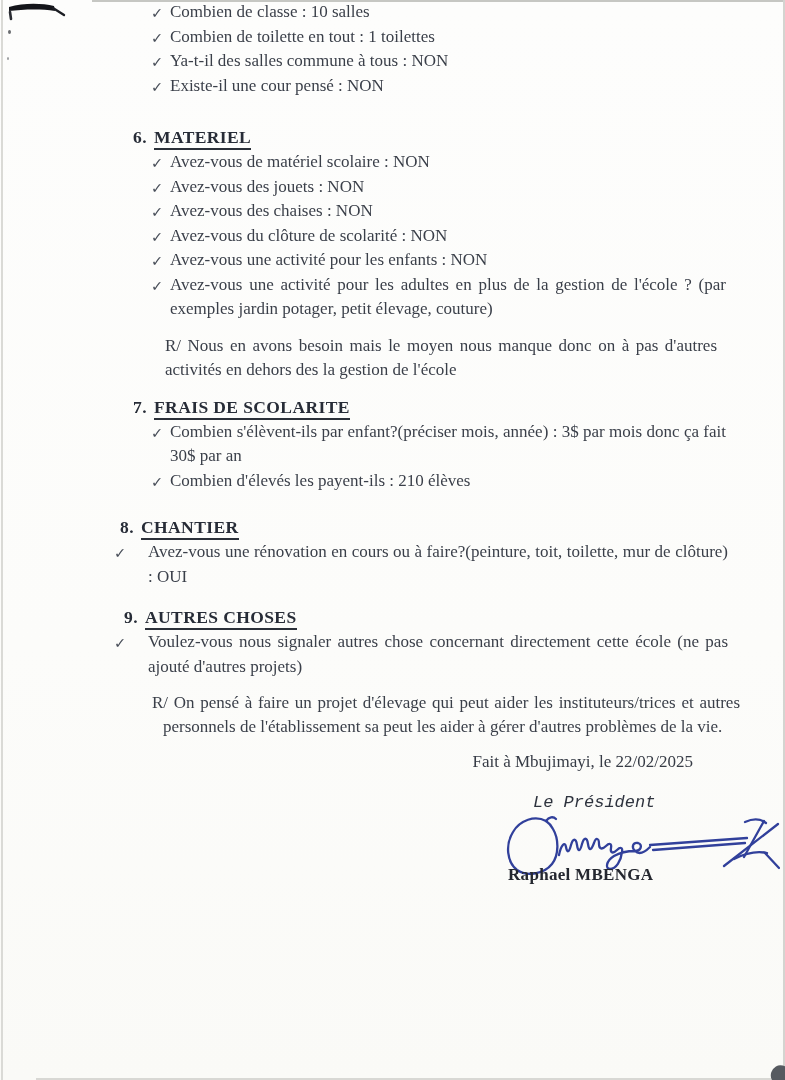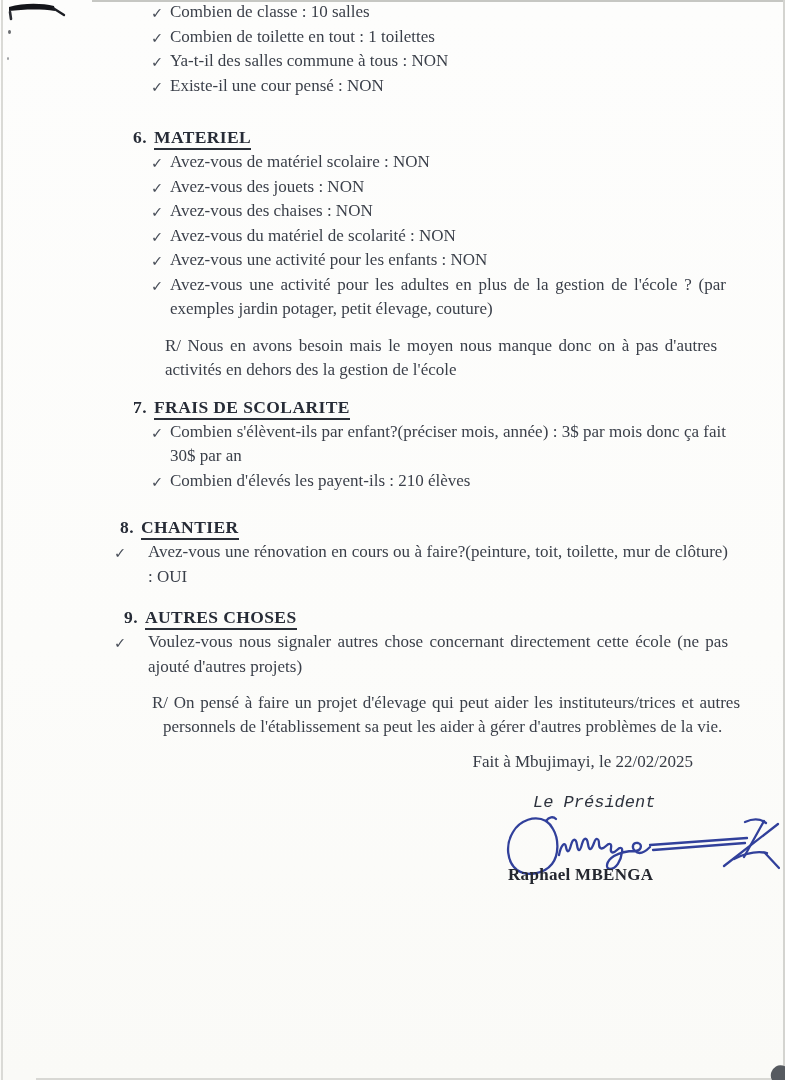--- a/index.html
+++ b/index.html
@@ -77,21 +77,21 @@
     </ul>
 
     <div>
       <div class="heading h6">
         <span class="sec-num">6.</span><span class="sec-title">MATERIEL</span>
       </div>
       <ul class="checklist">
         <li><span class="check">✓</span><span>Avez-vous de matériel scolaire : NON</span></li>
         <li><span class="check">✓</span><span>Avez-vous des jouets : NON</span></li>
         <li><span class="check">✓</span><span>Avez-vous des chaises : NON</span></li>
-        <li><span class="check">✓</span><span>Avez-vous du matériel de scolarité : NON</span></li>
+        <li><span class="check">✓</span><span>Avez-vous du clôture de scolarité : NON</span></li>
         <li><span class="check">✓</span><span>Avez-vous une activité pour les enfants : NON</span></li>
         <li class="just"><span class="check">✓</span><span>Avez-vous une activité pour les adultes en plus de la gestion de l'école ? (par exemples jardin potager, petit élevage, couture)</span></li>
       </ul>
       <p class="response response-6">R/ Nous en avons besoin mais le moyen nous manque donc on à pas d'autres activités en dehors des la gestion de l'école</p>
     </div>
 
     <div>
       <div class="heading h7">
         <span class="sec-num">7.</span><span class="sec-title">FRAIS DE SCOLARITE</span>
       </div>

